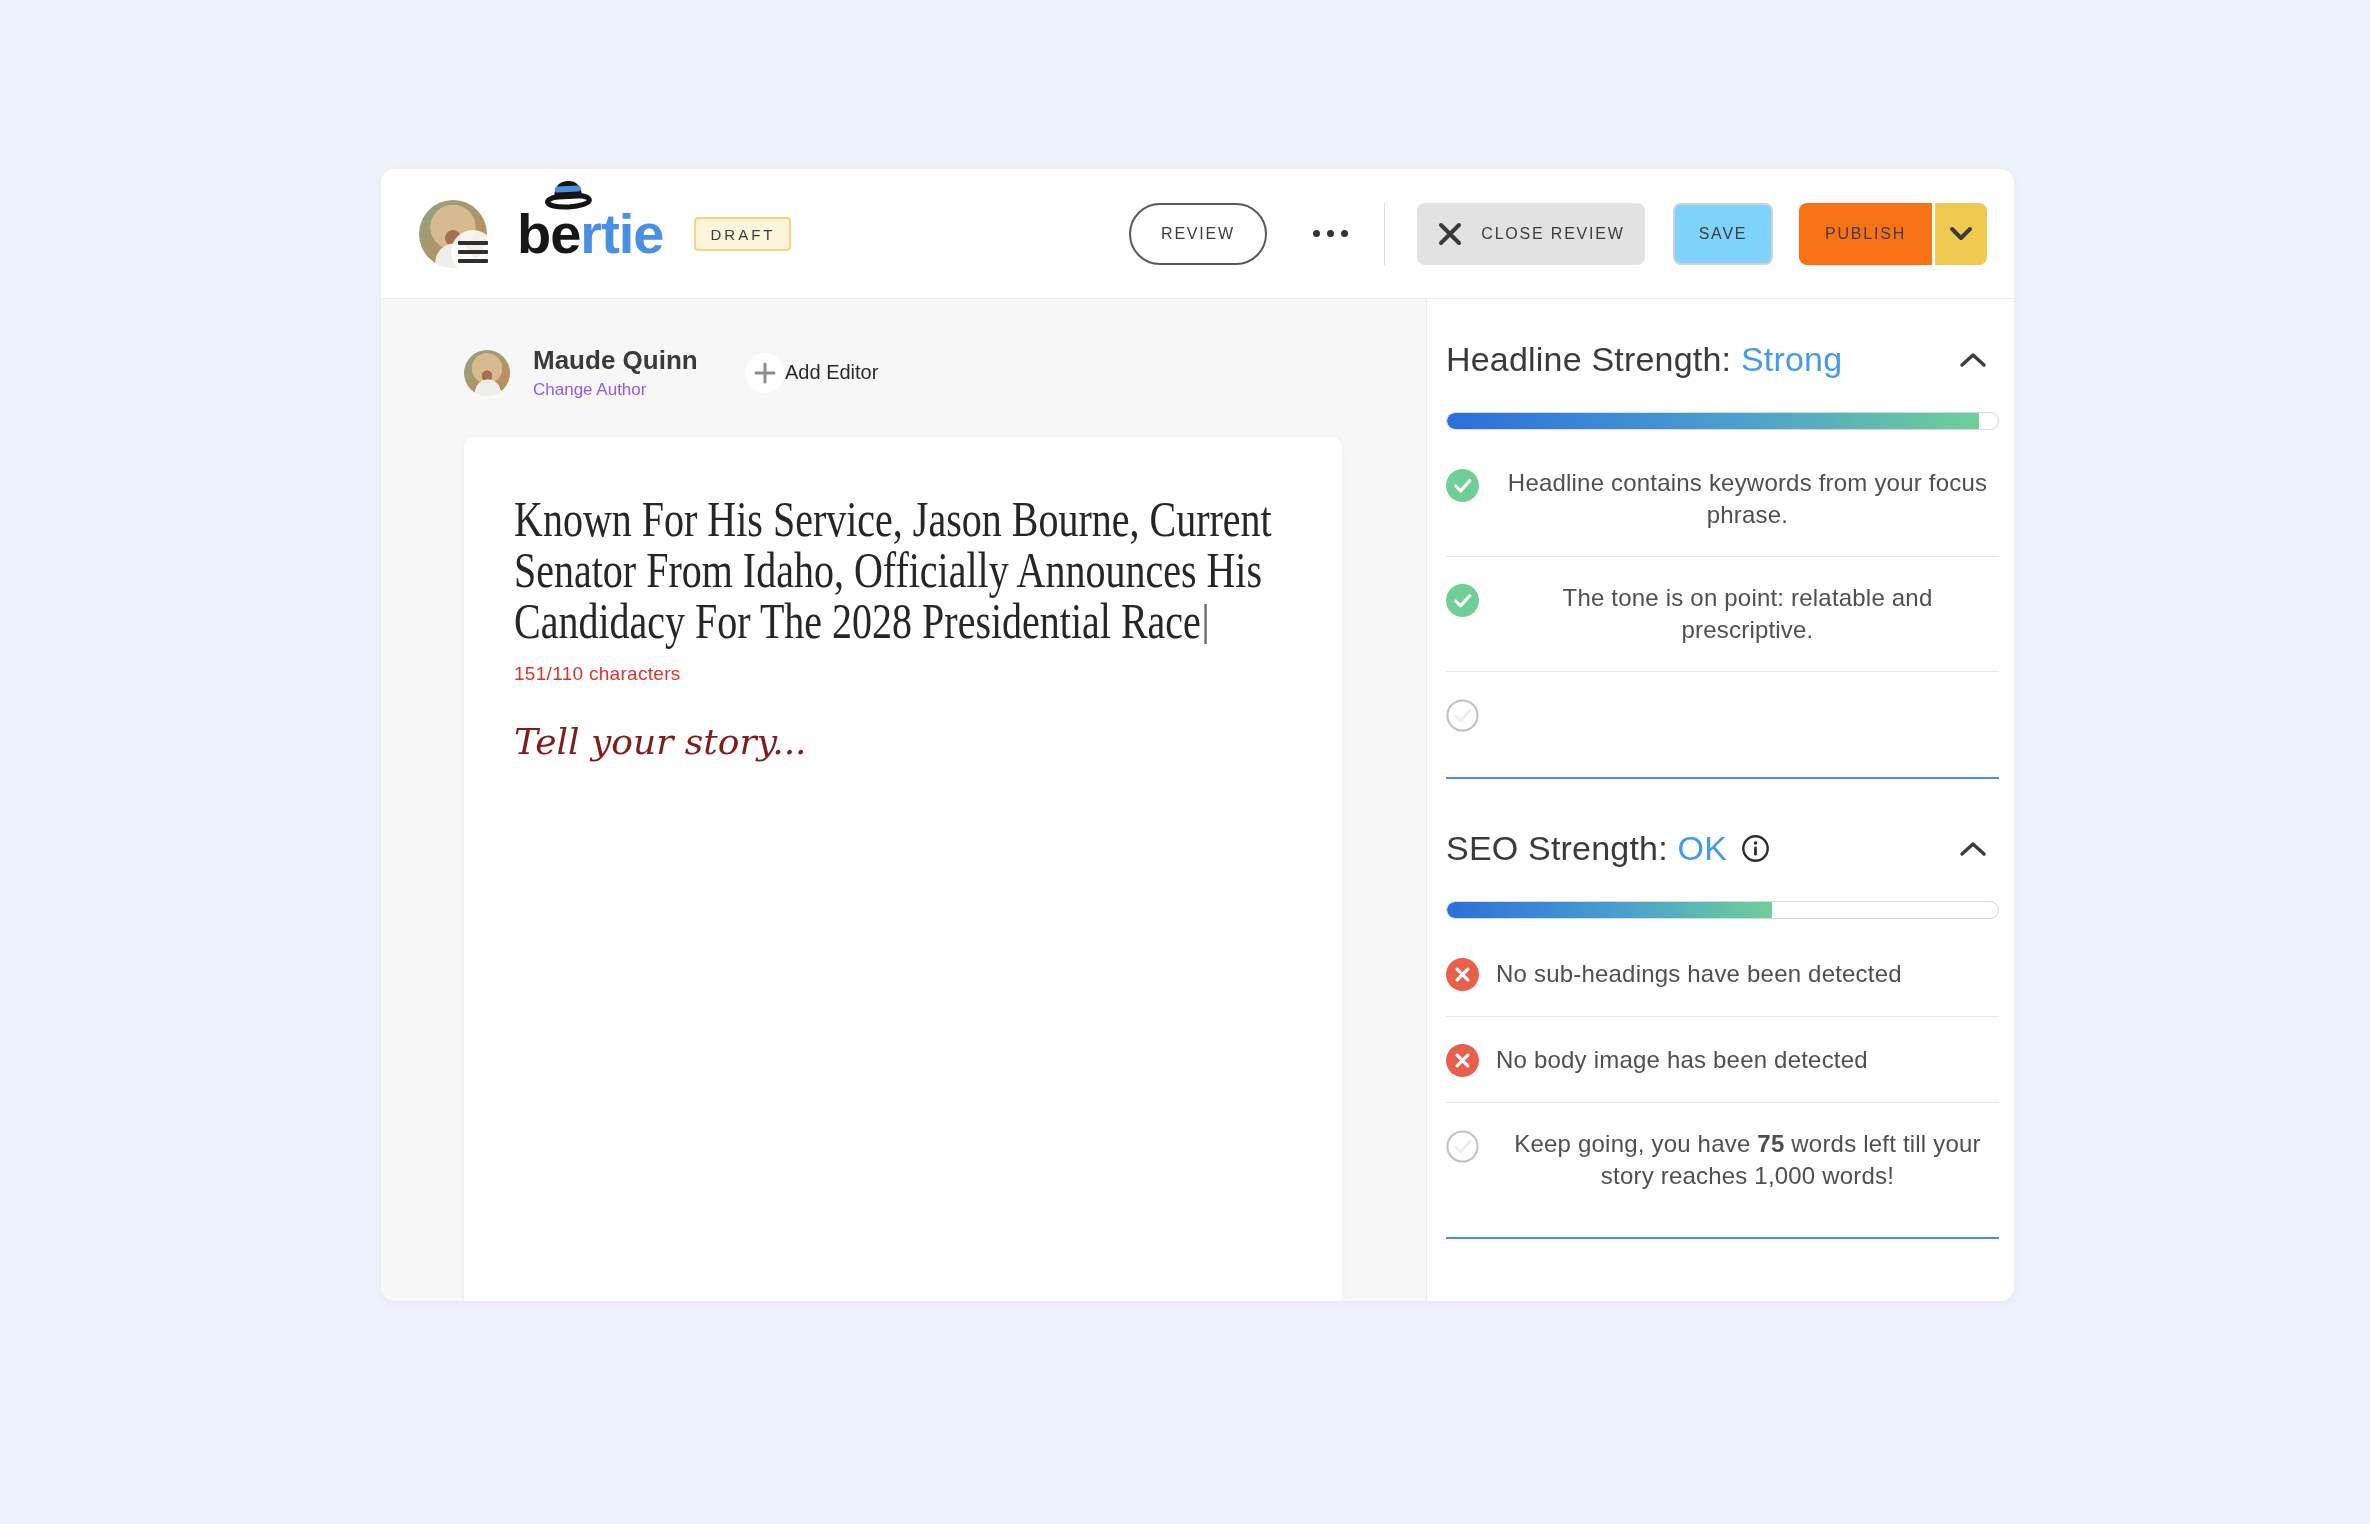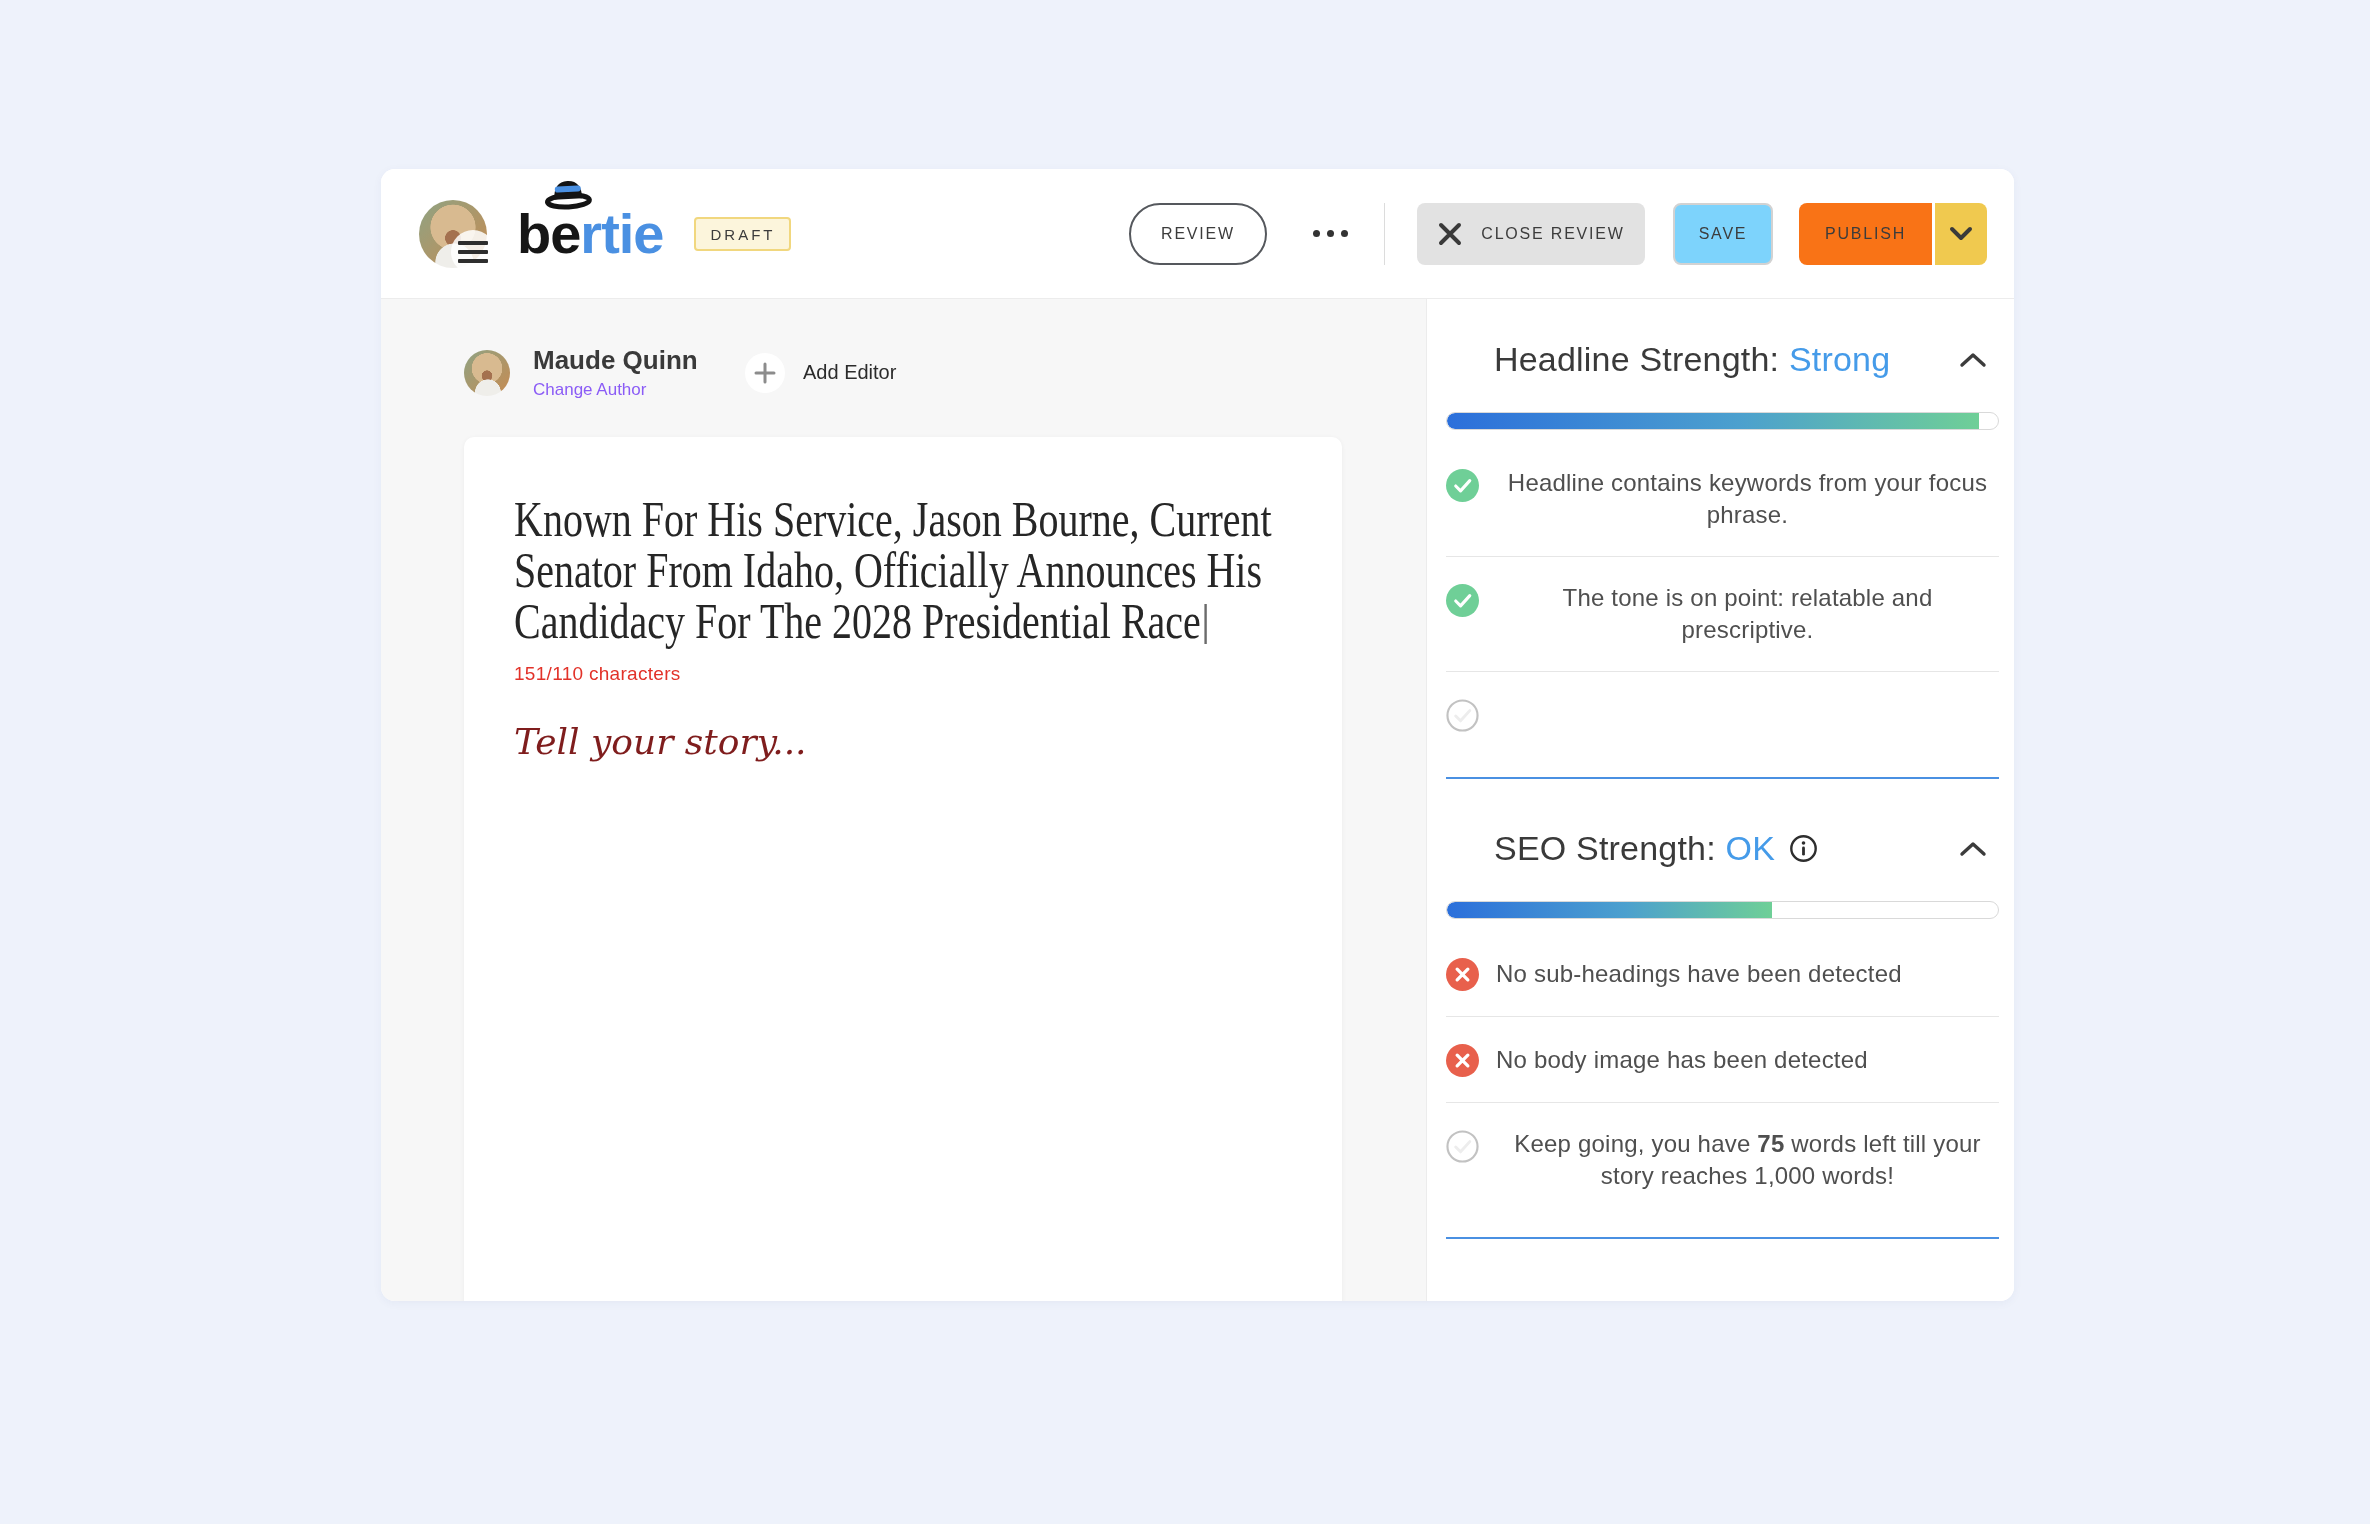--- a/index.html
+++ b/index.html
@@ -75,21 +75,21 @@
     width:46px; height:46px; border-radius:50%;
     background:
       radial-gradient(circle at 52% 92%, #EFEEEA 0 26%, rgba(0,0,0,0) 27%),
       radial-gradient(circle at 50% 56%, #A4714F 0 15%, rgba(0,0,0,0) 16%),
       radial-gradient(circle at 50% 40%, #D8BA90 0 42%, rgba(0,0,0,0) 43%),
       linear-gradient(135deg,#8FA383 0%,#C78B52 100%);
   }
   .author-meta { margin-left:23px; width:212px; }
   .author-name { font-size:26px; font-weight:bold; color:#3A3A3A; }
   .change-author { font-size:17px; color:#8b5cf6; margin-top:4px; cursor:pointer; }
-  .add-editor { display:flex; align-items:center; gap:18px; cursor:pointer; }
+  .add-editor { display:flex; align-items:center; cursor:pointer; }
   .plus-circle {
     width:40px; height:40px; border-radius:50%; background:#fff;
     display:flex; align-items:center; justify-content:center;
   }
   .add-editor-label { font-size:20px; color:#2B2B2B; }
   .paper {
     margin-top:37px; width:878px; min-height:900px;
     background:#fff; border-radius:10px;
     box-shadow:0 1px 5px rgba(0,0,0,0.05);
     padding:57px 50px 0 50px;
@@ -106,21 +106,21 @@
     margin-top:36px; font-family:"DejaVu Serif", serif; font-style:italic;
     font-size:36px; color:#7f1d1d; cursor:text;
   }
   
   .sidebar {
     width:588px; flex:0 0 588px; background:#fff;
     border-left:1px solid #ECECEC;
     padding:41px 15px 0 19px;
   }
   .section-head { display:flex; align-items:center; }
-  .section-title { font-size:34px; color:#3A3A3A; letter-spacing:0.2px;margin-left:48px; }
+  .section-title { font-size:34px; color:#3A3A3A; letter-spacing:0.2px; }
   .section-rating { color:#459BE9; }
   .info-btn { margin-left:14px; display:flex; align-items:center; cursor:pointer; }
   .collapse-btn { margin-left:auto; margin-right:10px; cursor:pointer; display:flex; align-items:center; }
   .progress-track {
     margin-top:33px; height:18px; border:1px solid #D9D9D9; border-radius:99px;
     background:#fff; overflow:hidden;
   }
   .progress-fill {
     height:100%; border-radius:99px 0 0 99px;
     background:linear-gradient(90deg,#2B6FDB 0%,#4CA0CE 55%,#6FCF97 100%);

